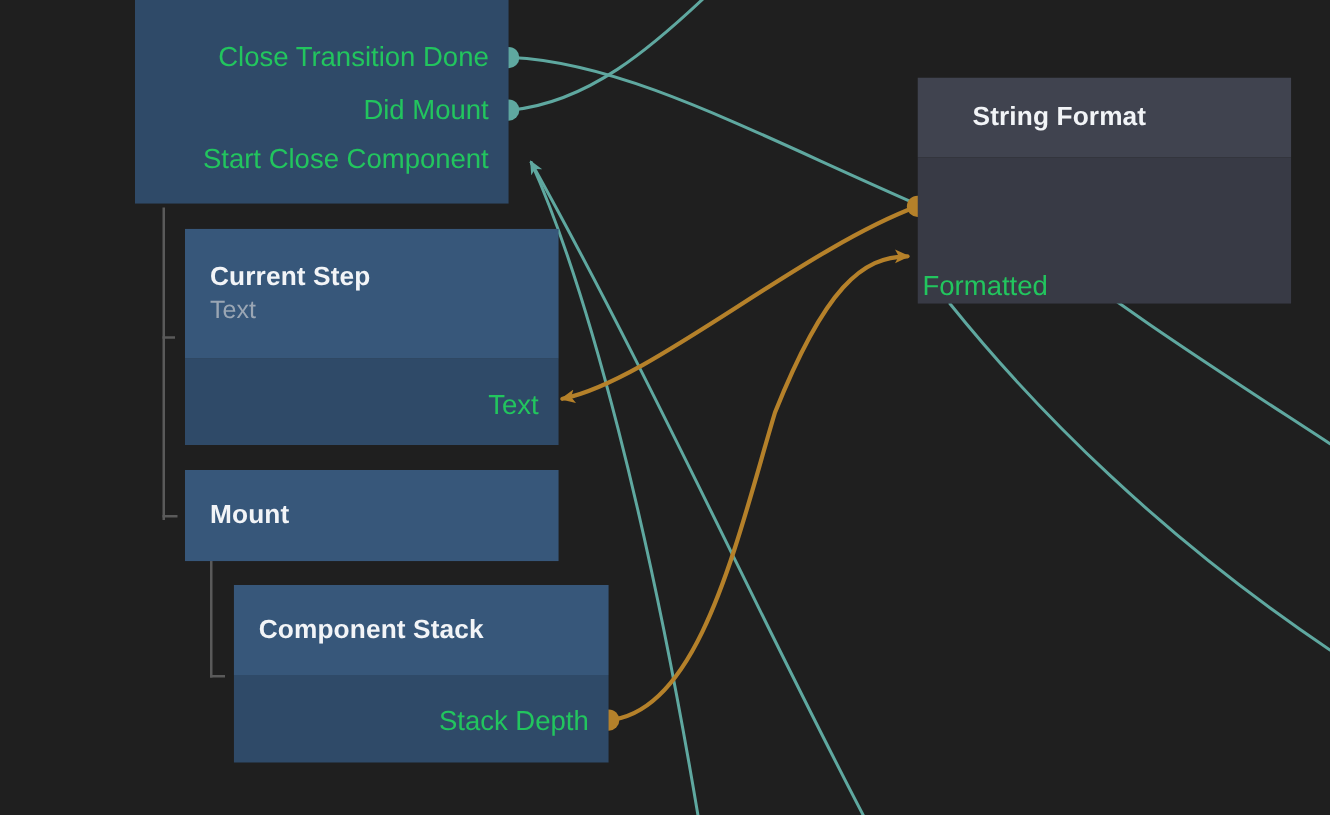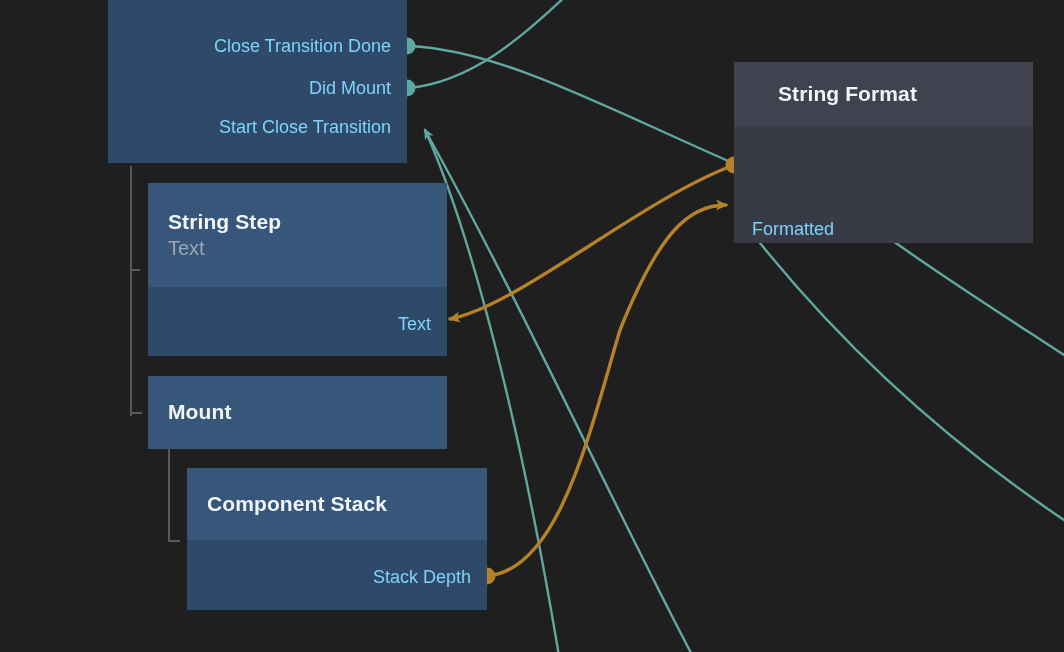--- a/index.html
+++ b/index.html
@@ -69,29 +69,29 @@
   }
   .port-row.out {
     right: 0;
     justify-content: flex-end;
   }
   .port-row.in {
     left: 0;
     justify-content: flex-start;
   }
   .port-label {
-    color: #7dd3fc;
-    font-size: 18px;
+    color: #22c55e;
+    font-size: 22px;
     white-space: nowrap;
   }
   .port-label.out {
     padding-right: 16px;
   }
   .port-label.in {
-    padding-left: 18px;
+    padding-left: 4px;
   }
   
   .node.grey .node-header { background: #40434f; }
   .node.grey .node-body   { background: #383a45; }
 
   
 </style>
 </head>
 <body>
 
@@ -145,28 +145,28 @@
 
   <div class="node" style="left:108px; top:-6px; width:299px; height:169px;">
     <div class="node-body" style="width:100%; height:100%;">
       <div class="port-row out" style="top:40px;">
         <span class="port-label out">Close Transition Done</span>
       </div>
       <div class="port-row out" style="top:82px;">
         <span class="port-label out">Did Mount</span>
       </div>
       <div class="port-row out" style="top:121px;">
-        <span class="port-label out">Start Close Transition</span>
+        <span class="port-label out">Start Close Component</span>
       </div>
     </div>
   </div>
 
   <div class="node" style="left:148px; top:183px; width:299px; height:173px;">
     <div class="node-header" style="height:104px;">
-      <div class="node-title">String Step</div>
+      <div class="node-title">Current Step</div>
       <div class="node-subtitle">Text</div>
     </div>
     <div class="node-body" style="height:69px;">
       <div class="port-row out" style="top:25px;">
         <span class="port-label out">Text</span>
       </div>
     </div>
   </div>
 
   <div class="node" style="left:148px; top:376px; width:299px; height:73px;">

